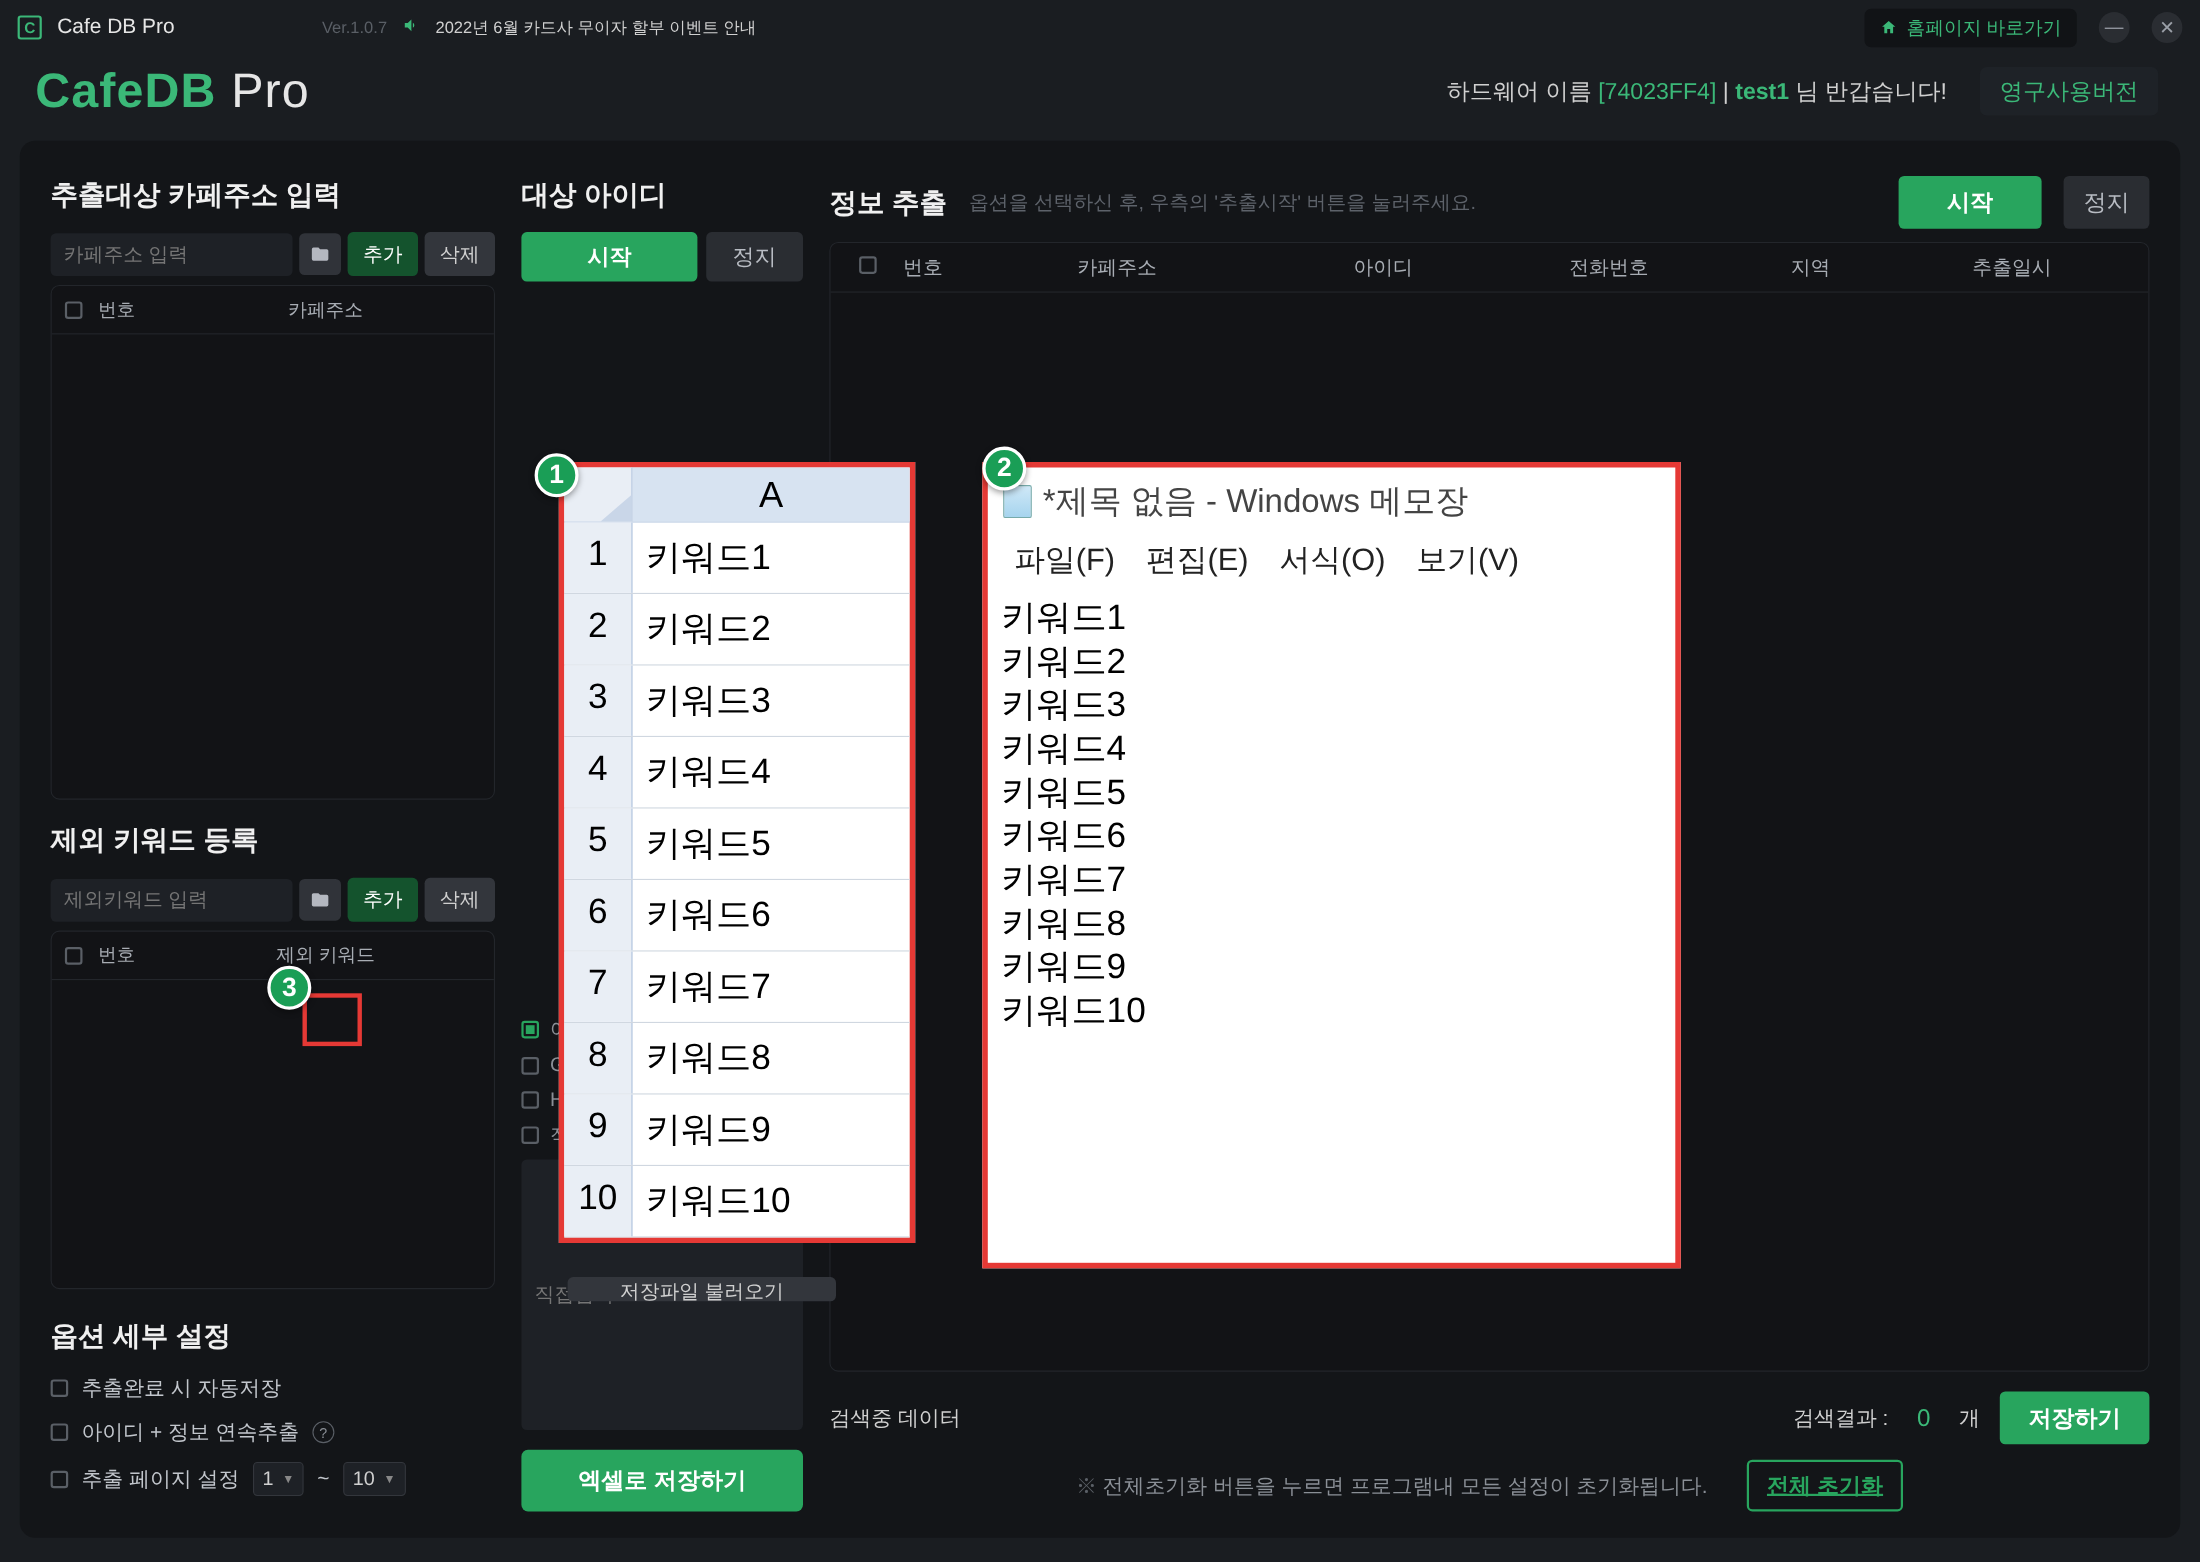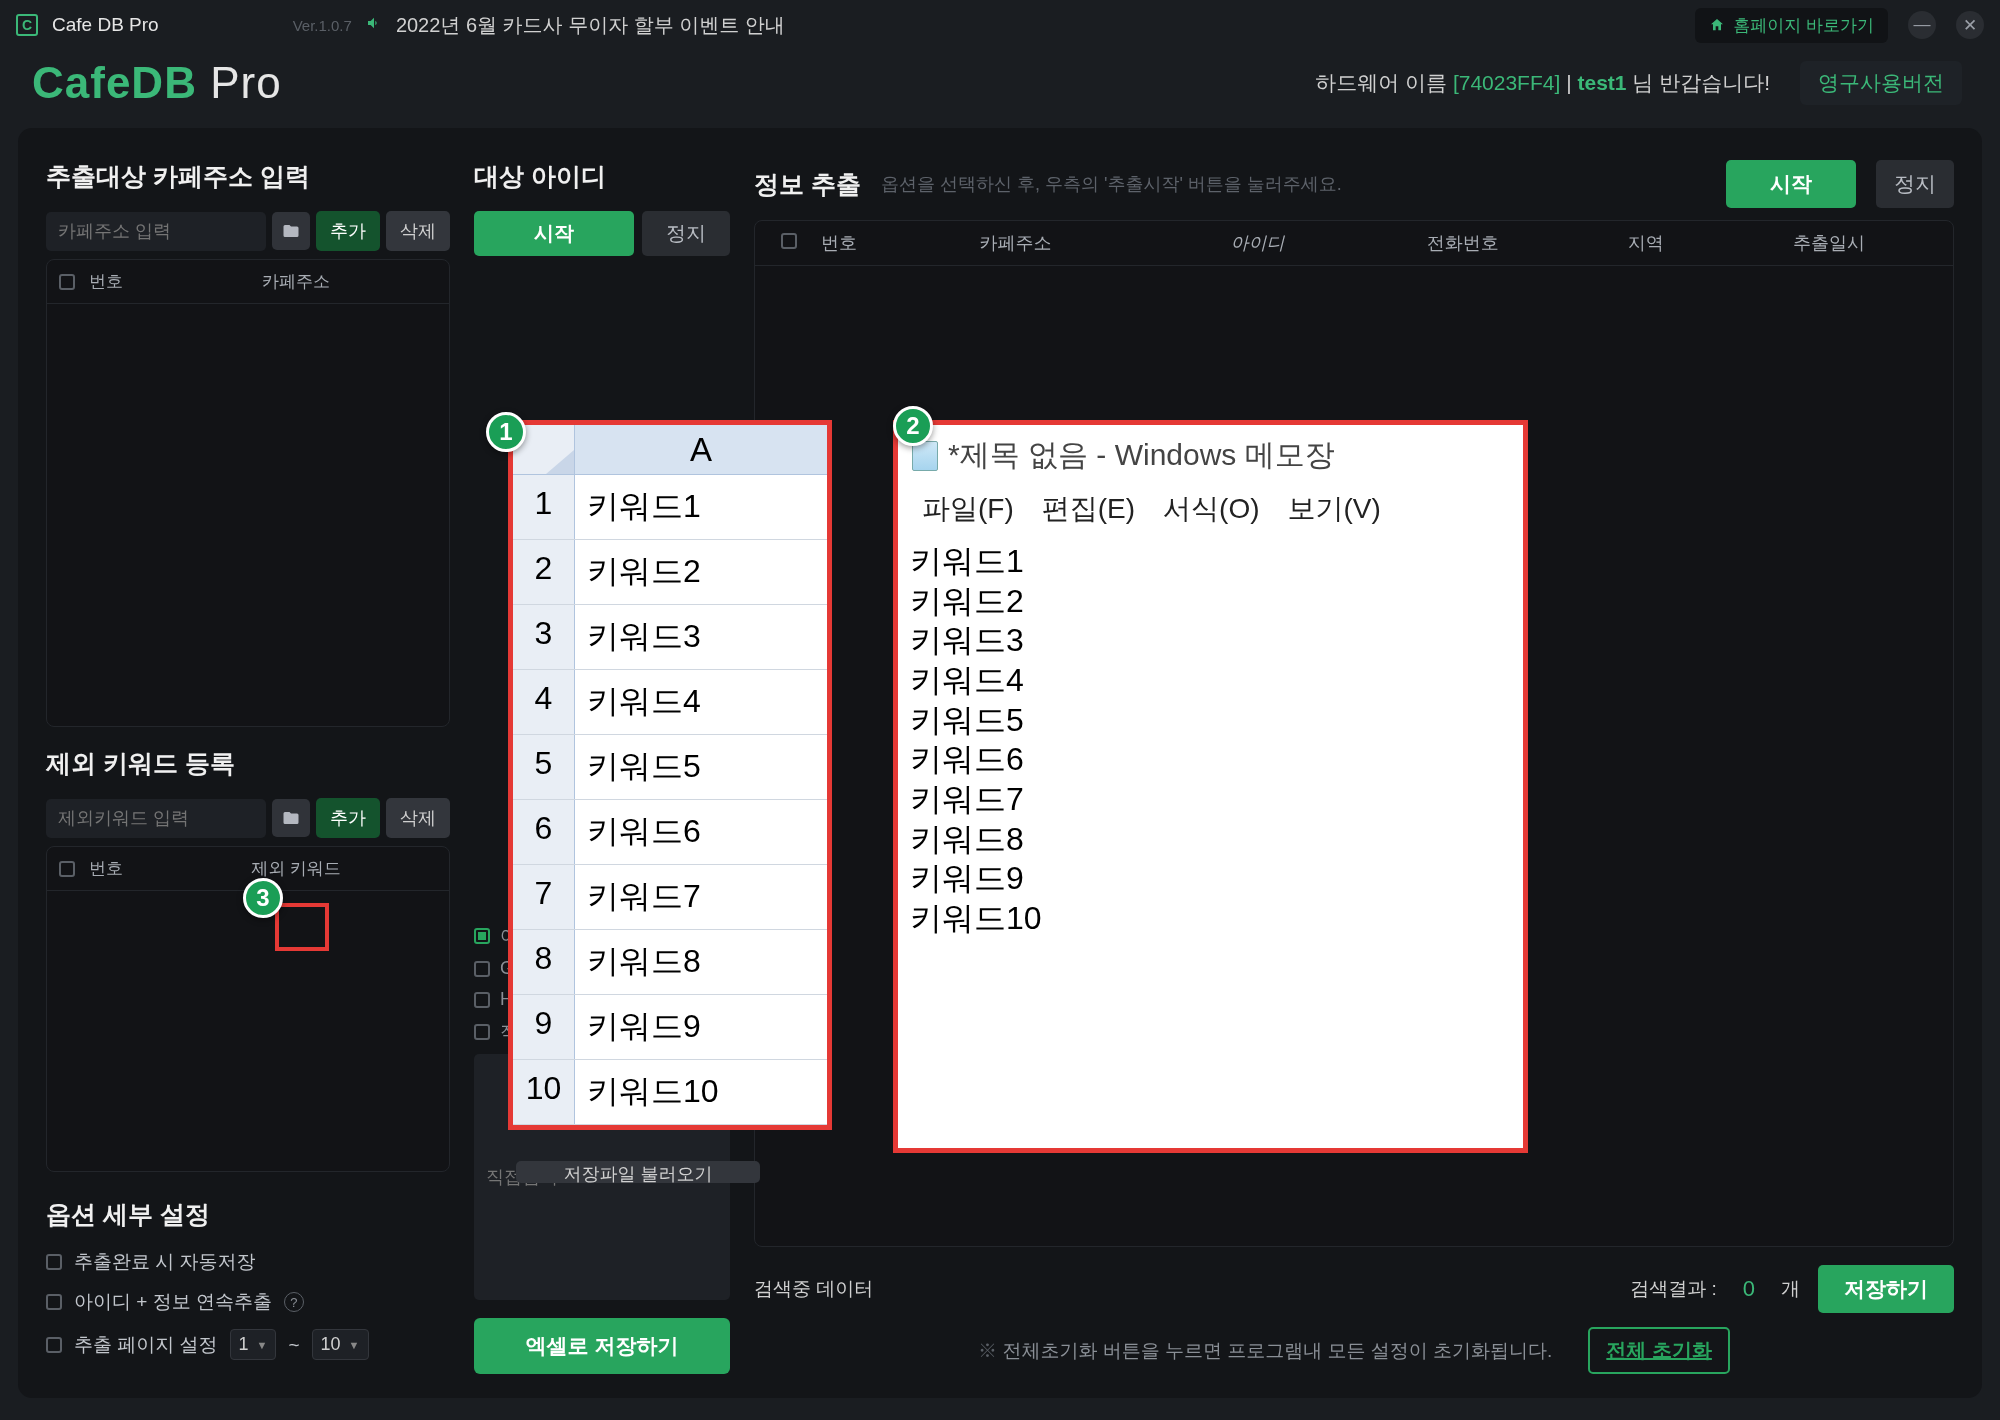--- a/index.html
+++ b/index.html
@@ -4,21 +4,21 @@
 <style>
 * { box-sizing: border-box; margin: 0; padding: 0; }
 body { font-family: "Malgun Gothic", "Segoe UI", sans-serif; background: #000; color: #d0d0d0; width: 2000px; height: 1420px; overflow: hidden; }
 
 .window { width: 2000px; height: 1420px; background: #1a1d21; padding: 8px; }
 .titlebar { display: flex; align-items: center; height: 34px; padding: 0 8px; gap: 14px; font-size: 17px; }
 .titlebar .logo-icon { width: 22px; height: 22px; background: #1a1d21; border: 2px solid #3bb878; border-radius: 3px; display: inline-flex; align-items: center; justify-content: center; color: #3bb878; font-weight: bold; font-size: 14px; }
 .titlebar .app-title { font-size: 19px; color: #e6e6e6; font-weight: 500; }
 .titlebar .ver { color: #5a5f66; font-size: 15px; margin-left: 120px; }
 .titlebar .speaker-icon svg { width: 16px; height: 16px; fill: #3bb878; }
-.titlebar .announce { color: #d0d0d0; font-size: 20px; }
+.titlebar .announce { color: #d0d0d0; font-size: 15px; }
 .titlebar .spacer { flex: 1; }
 .titlebar .home-btn { background: #111316; border-radius: 6px; padding: 6px 14px; display: inline-flex; align-items: center; gap: 8px; color: #3bb878; font-size: 17px; }
 .titlebar .home-btn svg { width: 16px; height: 16px; fill: #3bb878; }
 .titlebar .wctrl { width: 28px; height: 28px; background: #2a2d32; border-radius: 50%; display: inline-flex; align-items: center; justify-content: center; color: #9a9fa7; margin-left: 6px; }
 
 .header-row { display: flex; align-items: center; padding: 16px 30px 20px 24px; }
 .brand { font-size: 44px; letter-spacing: 1px; color: #3bb878; font-weight: 600; }
 .brand .pro { color: #e6e6e6; font-weight: 300; }
 .header-row .hspacer { flex: 1; }
 .header-row .hw { font-size: 21px; color: #d0d0d0; }
@@ -74,21 +74,21 @@
 .right-head .rspacer { flex: 1; }
 .btn-big-start { background: #28a55e; color: #fff; border: none; border-radius: 5px; padding: 10px 44px; font-size: 21px; font-weight: 600; }
 .btn-big-stop { background: #2a2d32; color: #b8bcc3; border: none; border-radius: 5px; padding: 10px 18px; font-size: 21px; }
 
 .big-table { background: #121316; border: 1px solid #23262b; border-radius: 8px; flex: 1; display: flex; flex-direction: column; }
 .big-thead { display: flex; align-items: center; padding: 10px 14px; font-size: 18px; color: #a8adb4; border-bottom: 1px solid #23262b; }
 .big-thead .col { text-align: center; }
 .c-chk { width: 40px; }
 .c-num { width: 60px; }
 .c-url { flex: 2; }
-.c-id { flex: 1.3; font-style: italic; }
+.c-id { flex: 1.3; }
 .c-tel { flex: 1.5; }
 .c-reg { flex: 1; }
 .c-date { flex: 1.5; }
 .big-tbody { flex: 1; }
 
 .footer-row { display: flex; align-items: center; padding-top: 18px; gap: 18px; font-size: 19px; }
 .footer-row .fspacer { flex: 1; }
 .footer-row .count { color: #3bb878; font-size: 22px; margin: 0 8px; }
 .btn-save { background: #28a55e; color: #fff; border: none; border-radius: 5px; padding: 10px 26px; font-size: 21px; font-weight: 600; }
 

